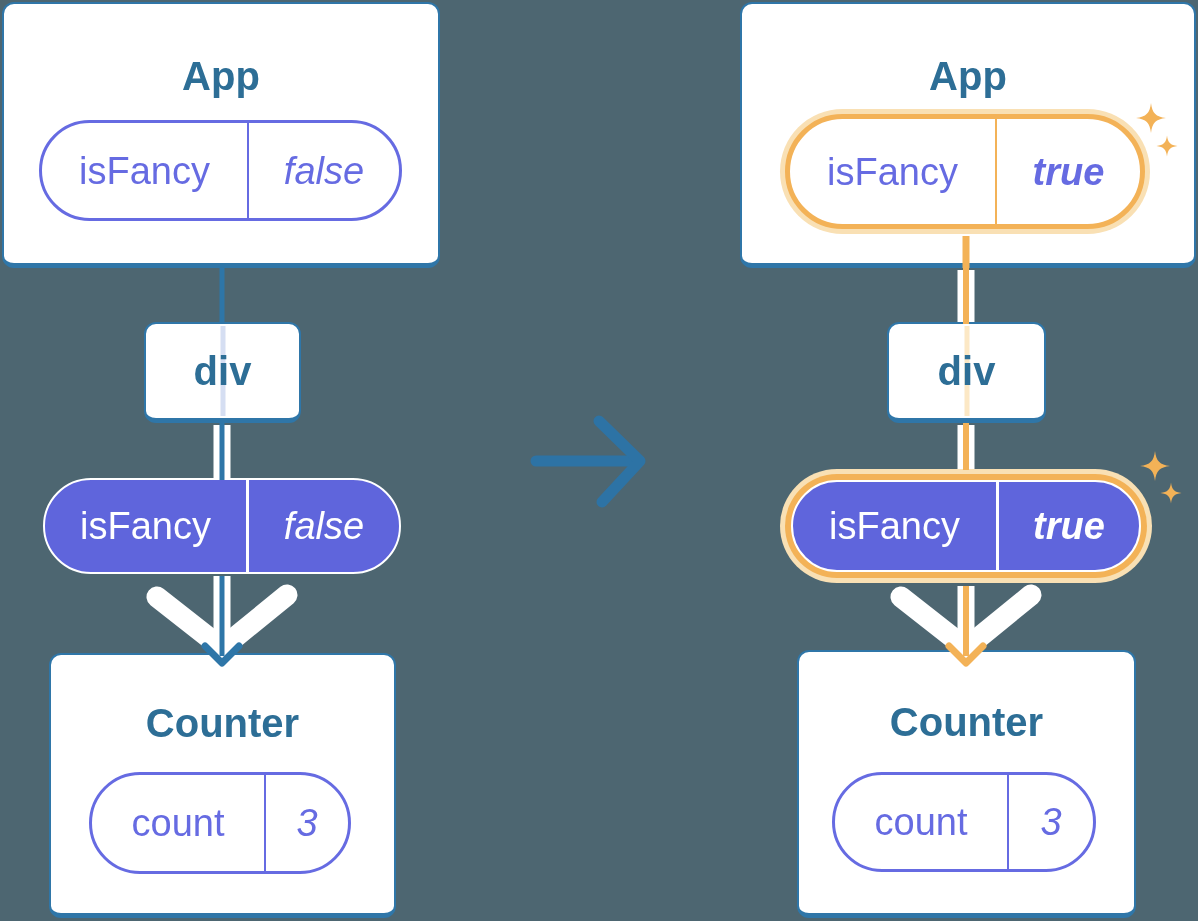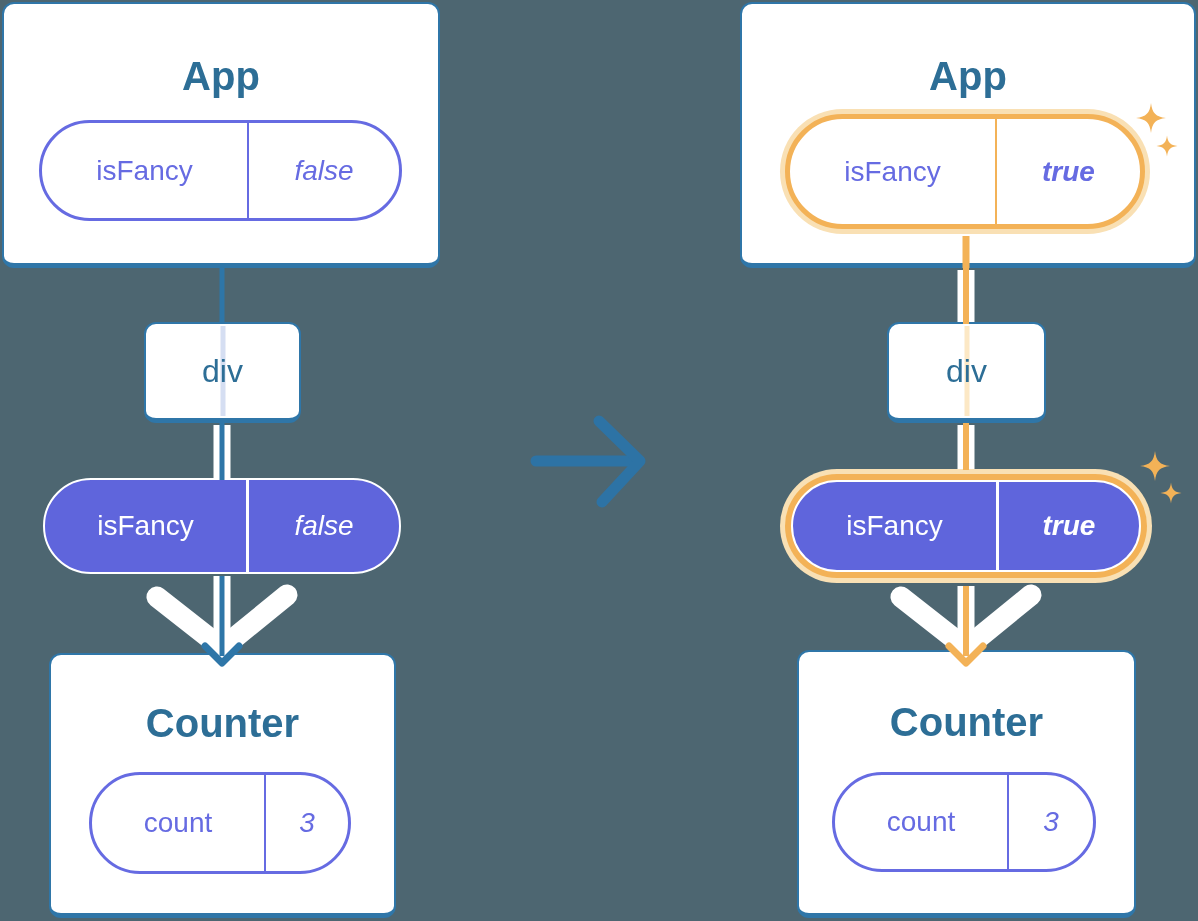--- a/index.html
+++ b/index.html
@@ -13,30 +13,30 @@
     border:2.5px solid var(--card-border,#2f76a8);
     border-bottom-width:5px;border-radius:12px;
   }
   .card-title{
     position:absolute;left:0;right:0;text-align:center;
     color:var(--title-text,#2d6e96);font-size:40px;font-weight:600;line-height:1;
   }
   .card-mini{display:flex;align-items:center;justify-content:center;}
   .mini-title{
     position:relative;z-index:1;color:var(--title-text,#2d6e96);
-    font-size:32px;font-weight:400;line-height:1;
+    font-size:40px;font-weight:700;line-height:1;
   }
   .thread{position:absolute;left:50%;top:2px;bottom:2px;width:5px;transform:translateX(-50%);}
   .thread-blue{background:var(--thread-blue,#d5def2);}
   .thread-orange{background:var(--thread-orange,#fce8c5);}
   .pill{
     position:absolute;display:flex;align-items:stretch;box-sizing:border-box;
     border-radius:999px;overflow:hidden;
   }
-  .pill .cell{display:flex;align-items:center;justify-content:center;font-size:28px;line-height:1;}
+  .pill .cell{display:flex;align-items:center;justify-content:center;font-size:38px;line-height:1;}
   .pill .cell-value{flex:1;font-style:italic;}
   .pill-outline{background:#fff;border:3px solid var(--purple,#666be2);color:var(--purple,#666be2);}
   .pill-outline .cell-value{border-left:2.5px solid var(--purple,#666be2);}
   .fancy-outline{background:#fff;border:5px solid var(--orange,#f3b257);color:var(--purple,#666be2);
     box-shadow:0 0 0 5px var(--orange-light,#f9e0b4);}
   .fancy-outline .cell-value{border-left:2.5px solid var(--orange,#f3b257);font-weight:700;}
   .pill-filled{background:var(--indigo-fill,#5f65dc);border:2.5px solid #fff;color:#fff;}
   .pill-filled .cell-value{border-left:3.5px solid #fff;}
   .fancy-filled{box-shadow:0 0 0 6px var(--orange,#f3b257),0 0 0 11px var(--orange-light,#f9e0b4);}
   .fancy-filled .cell-value{font-weight:700;}

